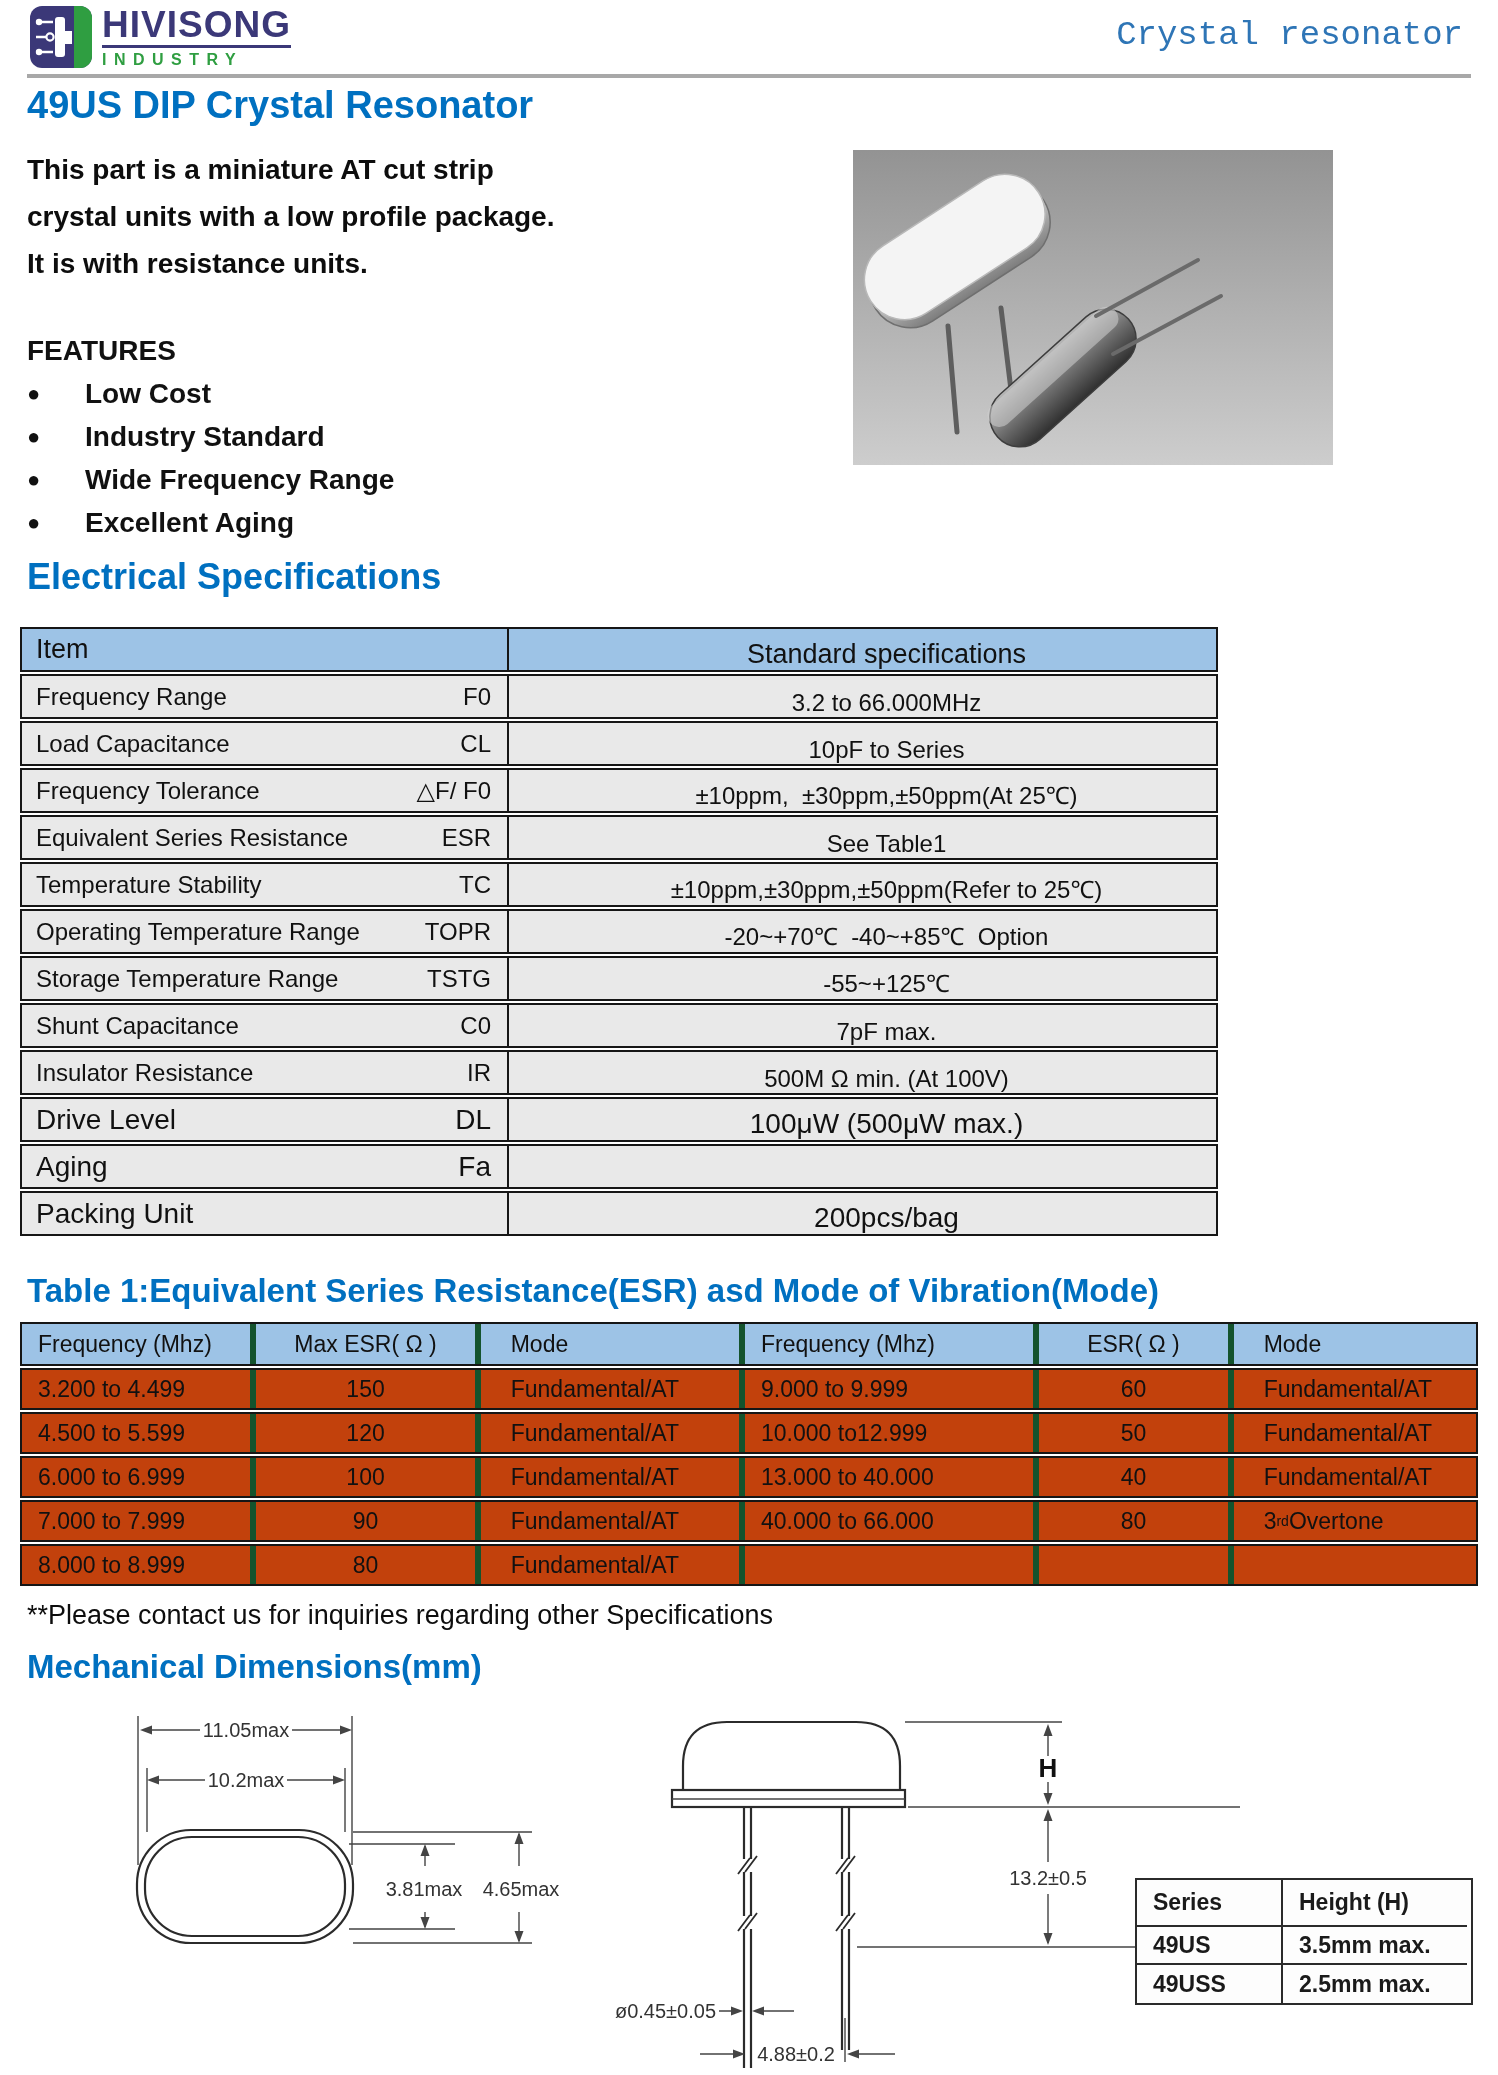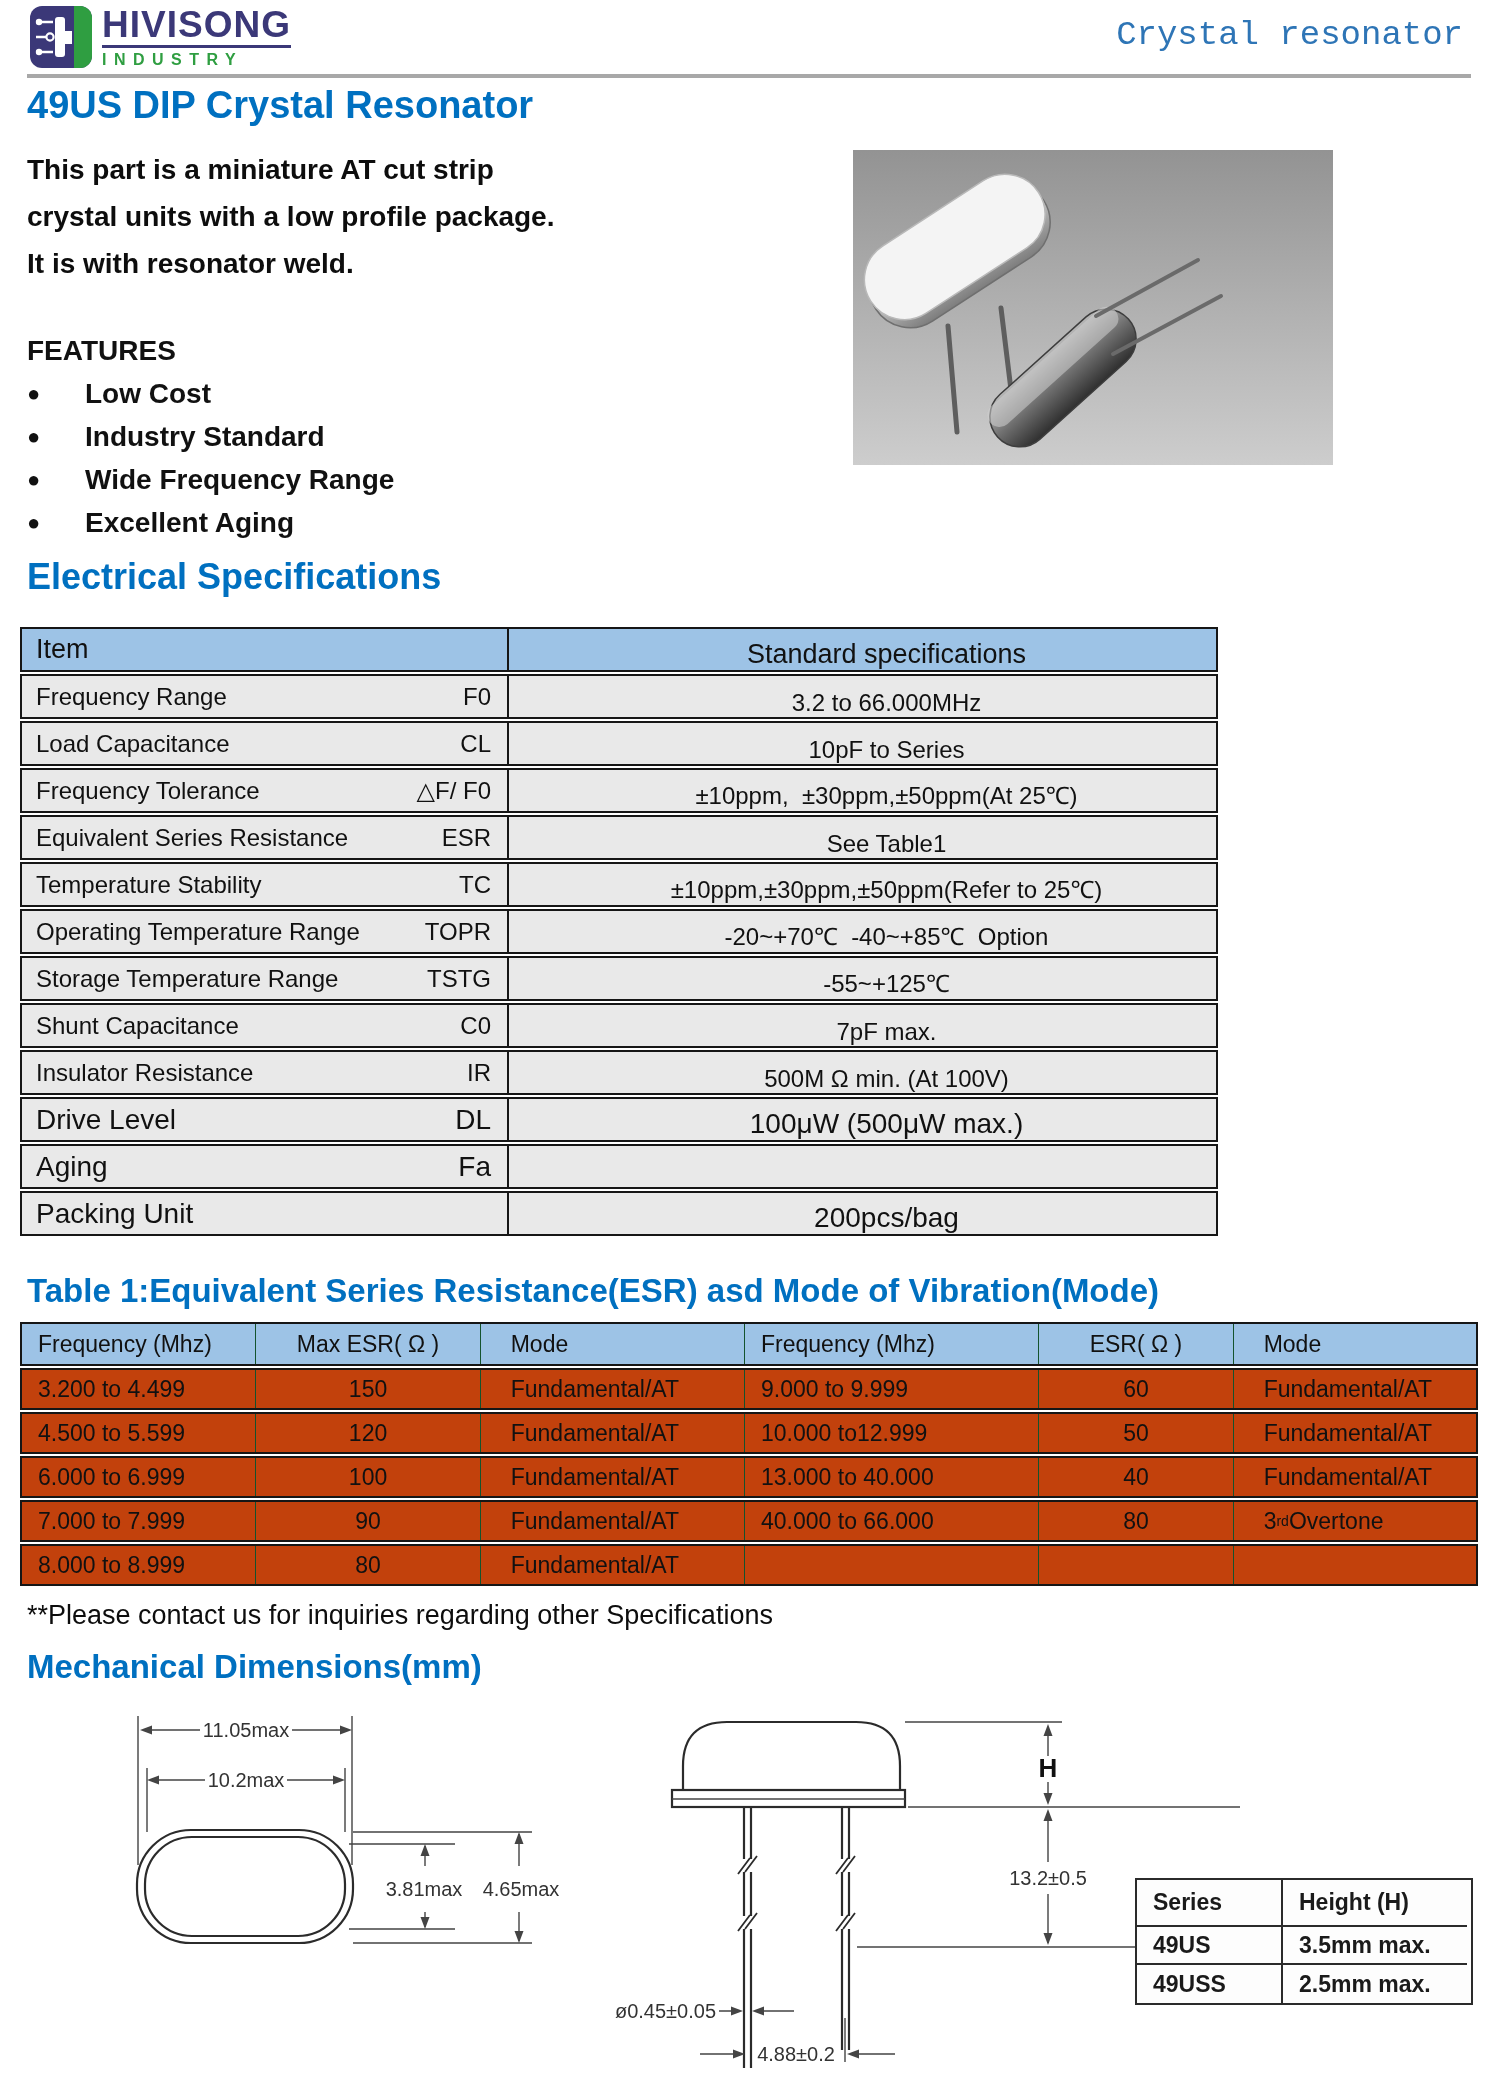--- a/index.html
+++ b/index.html
@@ -41,21 +41,21 @@
   .erow.big{font-size:28px;}
   .ecell-item{box-sizing:border-box;width:487px;display:flex;justify-content:space-between;
               align-items:center;padding:0 16px 0 14px;border-right:2px solid #161616;}
   .ecell-val{flex:1;display:flex;align-items:flex-end;justify-content:center;padding-left:48px;}
 
   
   .t1{left:20px;top:1322px;width:1458px;}
   .t1row{box-sizing:border-box;display:flex;height:42px;margin-bottom:2px;
          background:#c2410c;border:2px solid #161616;font-size:23px;}
   .t1row.head{background:#9DC3E6;height:44px;}
-  .t1c{box-sizing:border-box;display:flex;align-items:center;border-right:1px solid #14532d;}
+  .t1c{box-sizing:border-box;display:flex;align-items:center;border-right:6px solid #14532d;}
   .t1c:last-child{border-right:none;}
   .t1c.c0{width:235px;padding-left:16px;}
   .t1c.c1{width:225px;justify-content:center;}
   .t1c.c2{width:265px;padding-left:30px;}
   .t1c.c3{width:295px;padding-left:16px;}
   .t1c.c4{width:195px;justify-content:center;}
   .t1c.c5{width:243px;padding-left:30px;}
   .t1c sup{font-size:14px;line-height:0;}
 
   
@@ -100,21 +100,21 @@
       <div class="logo-sub">INDUSTRY</div>
     </div>
   </div>
   <div class="abs doctype">Crystal resonator</div>
   <div class="abs top-rule"></div>
 
   <div class="abs page-title">49US DIP Crystal Resonator</div>
   <div class="abs intro">
     <div>This part is a miniature AT cut strip</div>
     <div>crystal units with a low profile package.</div>
-    <div>It is with resonator weld.</div>
+    <div>It is with resistance units.</div>
   </div>
 
   <svg class="abs photo" viewBox="0 0 480 315">
     <defs>
       <linearGradient id="bgg" x1="0" y1="0" x2="0" y2="1">
         <stop offset="0" stop-color="#939393"></stop>
           <stop offset="1" stop-color="#cdcdcd"></stop>
       </linearGradient>
       <linearGradient id="met1" x1="0" y1="0" x2="0" y2="1">
         <stop offset="0" stop-color="#efefef"></stop>

